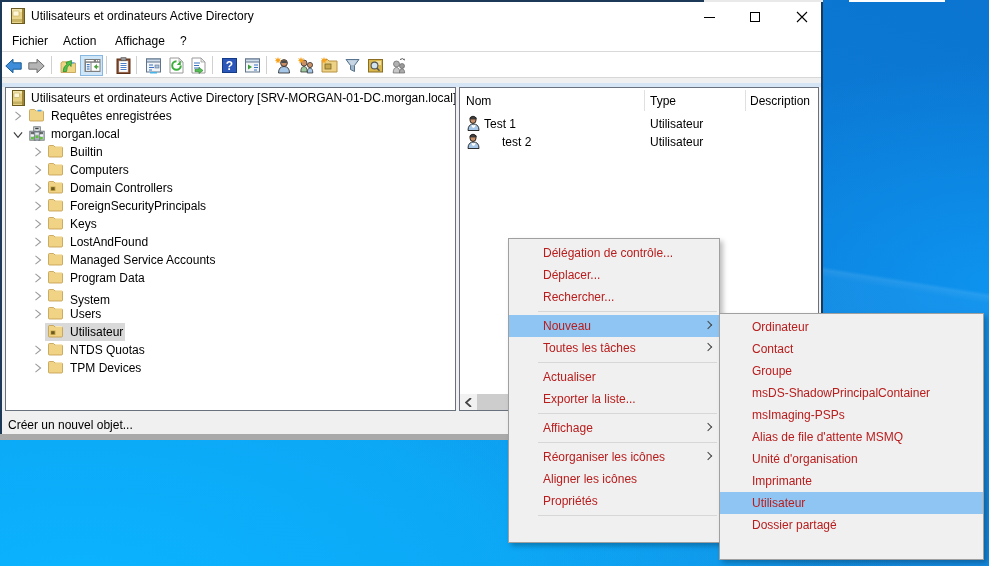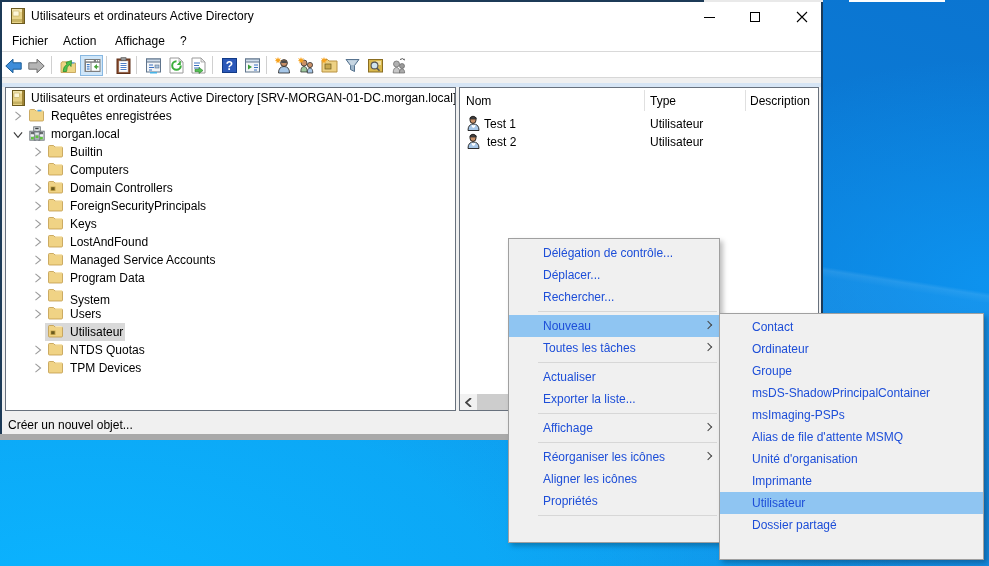--- a/index.html
+++ b/index.html
@@ -49,21 +49,21 @@
 #lhead { position:absolute; left:0; top:0; width:358px; height:25px; background:#fff; font-size:12px; color:#000;text-decoration:underline; }
 .hdiv { position:absolute; top:2px; width:1px; height:21px; background:#e0e0e0; }
 .lrow { position:absolute; height:18px; width:350px; font-size:12px; color:#000; white-space:nowrap; }
 
 #hscroll { position:absolute; left:0; top:306px; width:358px; height:16px; background:#f1f1f1; }
 #hthumb { position:absolute; left:17px; top:0; width:85px; height:16px; background:#cdcdcd; }
 
 #statusbar { left:2px; top:411px; width:819px; height:23px; background:#f0f0f0; font-size:12px; color:#000; }
 #botframe { left:0px; top:434px; width:823px; height:6px; background:#a9a9a9; }
 
-.menu { background:#f0f0f0; border:1px solid #a0a0a0; box-shadow:3px 3px 5px rgba(0,0,0,.26); font-size:12px; color:#1d4ed8; }
+.menu { background:#f0f0f0; border:1px solid #a0a0a0; box-shadow:3px 3px 5px rgba(0,0,0,.26); font-size:12px; color:#b91c1c; }
 #cmenu { left:508px; top:238px; width:212px; height:305px; padding-top:3px; }
 #smenu { left:719px; top:313px; width:265px; height:247px; padding-top:2px; }
 #smenu .mi { padding-left:32px; }
 .mi { position:relative; height:22px; line-height:22px; padding-left:34px; white-space:nowrap; }
 .mi.hl { background:#8fc5f2; }
 .msep { height:7px; position:relative; }
 .msep::after { content:""; position:absolute; left:29px; right:2px; top:3px; height:1px; background:#d7d7d7; }
 .marrow { position:absolute; right:8px; top:7px; width:6px; height:6px; border-top:1.4px solid #444; border-right:1.4px solid #444; transform:rotate(45deg); }
 </style>
 </head>
@@ -368,21 +368,21 @@
       <span style="position:absolute;left:17px;top:2px">Test 1</span>
       <span style="position:absolute;left:183px;top:2px">Utilisateur</span>
       <div style="position: absolute; left: 0px; top: 0px;"><svg width="13" height="16" viewBox="0 0 13 16">
           <ellipse cx="6" cy="4.8" rx="3.1" ry="3.6" fill="#c89068" stroke="#1a1a1a" stroke-width="0.9"></ellipse>
           <path d="M3 2.8 Q6 0.4 9.2 2.8 L9.2 4 L3 4 Z" fill="#4a4a4a" stroke="#1a1a1a" stroke-width="0.7"></path>
           <path d="M1 15.5 Q1 9 6.5 9 Q12 9 12 15.5 Z" fill="#a7c7e8" stroke="#1a1a1a" stroke-width="0.9"></path>
           <path d="M4.5 9.3 Q6.5 11.5 8.5 9.3 L8 12 L6.5 13 L5 12 Z" fill="#fff"></path>
         </svg></div>
     </div>
   <div class="lrow" style="left:7px;top:45px">
-      <span style="position:absolute;left:20px;top:2px">test 2</span>
+      <span style="position:absolute;left:35px;top:2px">test 2</span>
       <span style="position:absolute;left:183px;top:2px">Utilisateur</span>
       <div style="position: absolute; left: 0px; top: 0px;"><svg width="13" height="16" viewBox="0 0 13 16">
           <ellipse cx="6" cy="4.8" rx="3.1" ry="3.6" fill="#c89068" stroke="#1a1a1a" stroke-width="0.9"></ellipse>
           <path d="M3 2.8 Q6 0.4 9.2 2.8 L9.2 4 L3 4 Z" fill="#4a4a4a" stroke="#1a1a1a" stroke-width="0.7"></path>
           <path d="M1 15.5 Q1 9 6.5 9 Q12 9 12 15.5 Z" fill="#a7c7e8" stroke="#1a1a1a" stroke-width="0.9"></path>
           <path d="M4.5 9.3 Q6.5 11.5 8.5 9.3 L8 12 L6.5 13 L5 12 Z" fill="#fff"></path>
         </svg></div>
     </div>
   <div id="hscroll">
     <svg class="abs" style="left:5px;top:4px" width="7" height="9" viewBox="0 0 7 9">
@@ -410,22 +410,22 @@
   <div class="msep"></div>
   <div class="mi">Affichage<span class="marrow"></span></div>
   <div class="msep"></div>
   <div class="mi">Réorganiser les icônes<span class="marrow"></span></div>
   <div class="mi">Aligner les icônes</div>
   <div class="mi">Propriétés</div>
   <div class="msep"></div>
 </div>
 
 <div class="abs menu" id="smenu">
+  <div class="mi">Ordinateur</div>
   <div class="mi">Contact</div>
-  <div class="mi">Ordinateur</div>
   <div class="mi">Groupe</div>
   <div class="mi">msDS-ShadowPrincipalContainer</div>
   <div class="mi">msImaging-PSPs</div>
   <div class="mi">Alias de file d'attente MSMQ</div>
   <div class="mi">Unité d'organisation</div>
   <div class="mi">Imprimante</div>
   <div class="mi hl">Utilisateur</div>
   <div class="mi">Dossier partagé</div>
 </div>
 

